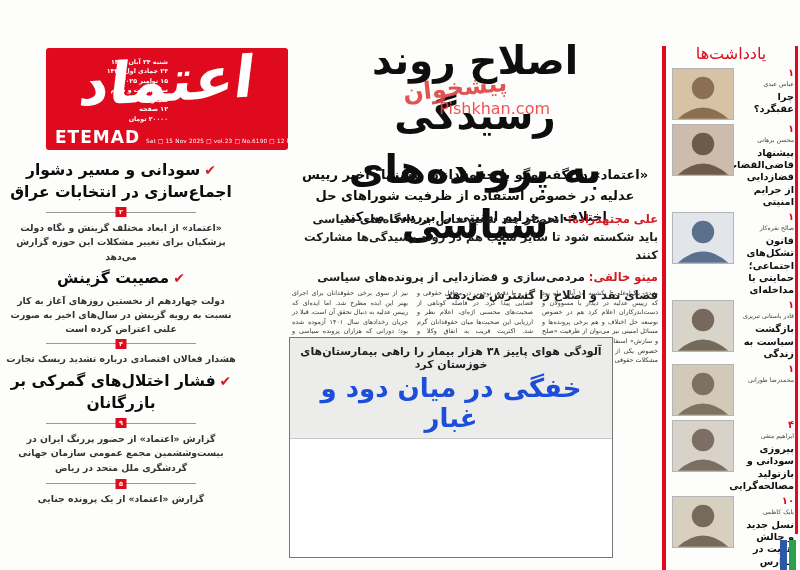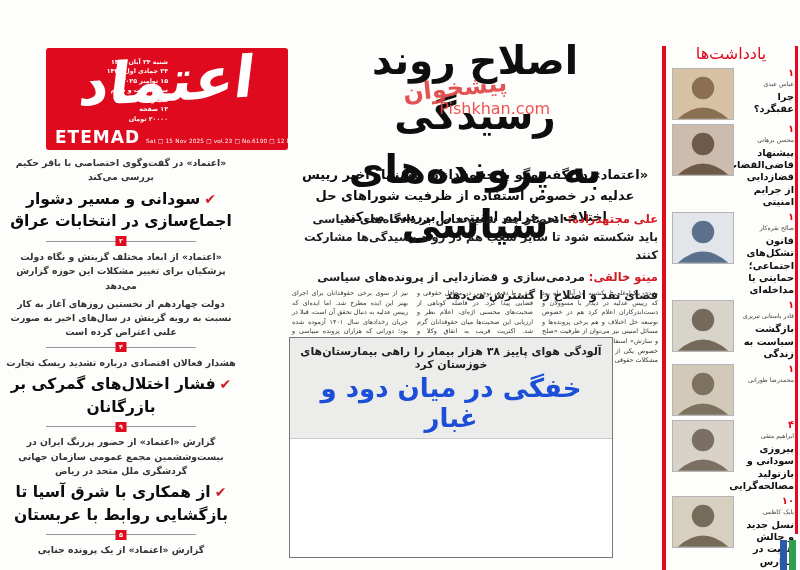--- a/index.html
+++ b/index.html
@@ -258,52 +258,51 @@
           <path d="M2 34 Q20 18 38 34 Z" fill="currentColor"></path>
         </svg>
     </div>
   </div>
 
 </div>
 
 <div class="lcol">
 
   <div class="l-item">
-    <div class="kicker">«اعتماد» در گفت‌وگوی اختصاصی با باقر حکیم بررسی می‌کند</div>
     <div class="l-headline">
       <span class="check">✔</span><span>سودانی و مسیر دشوار اجماع‌سازی در انتخابات عراق</span>
     </div>
     <div class="divider">
       <span class="badge">۲</span>
     </div>
   </div>
 
   <div class="l-item">
     <div class="kicker">«اعتماد» از ابعاد مختلف گزینش و نگاه دولت پزشکیان برای تغییر مشکلات این حوزه گزارش می‌دهد</div>
+    <div class="l-headline">
+      <span class="check">✔</span><span>مصیبت گزینش</span>
+    </div>
     <div class="l-sub">دولت چهاردهم از نخستین روزهای آغاز به کار نسبت به رویه گزینش در سال‌های اخیر به صورت علنی اعتراض کرده است</div>
     <div class="divider">
       <span class="badge">۴</span>
     </div>
   </div>
 
   <div class="l-item">
     <div class="kicker">هشدار فعالان اقتصادی درباره تشدید ریسک تجارت</div>
     <div class="l-headline">
       <span class="check">✔</span><span>فشار اختلال‌های گمرکی بر بازرگانان</span>
     </div>
     <div class="divider">
       <span class="badge">۹</span>
     </div>
   </div>
 
   <div class="l-item">
     <div class="kicker">گزارش «اعتماد» از حضور پررنگ ایران در بیست‌وششمین مجمع عمومی سازمان جهانی گردشگری ملل متحد در ریاض</div>
-    <div class="l-headline">
-      <span class="check">✔</span><span>از همکاری با شرق آسیا تا بازگشایی روابط با عربستان</span>
-    </div>
     <div class="divider">
       <span class="badge">۵</span>
     </div>
   </div>
 
   <div class="l-item">
     <div class="kicker">گزارش «اعتماد» از یک پرونده جنایی</div>
 
   </div>
 </div>

